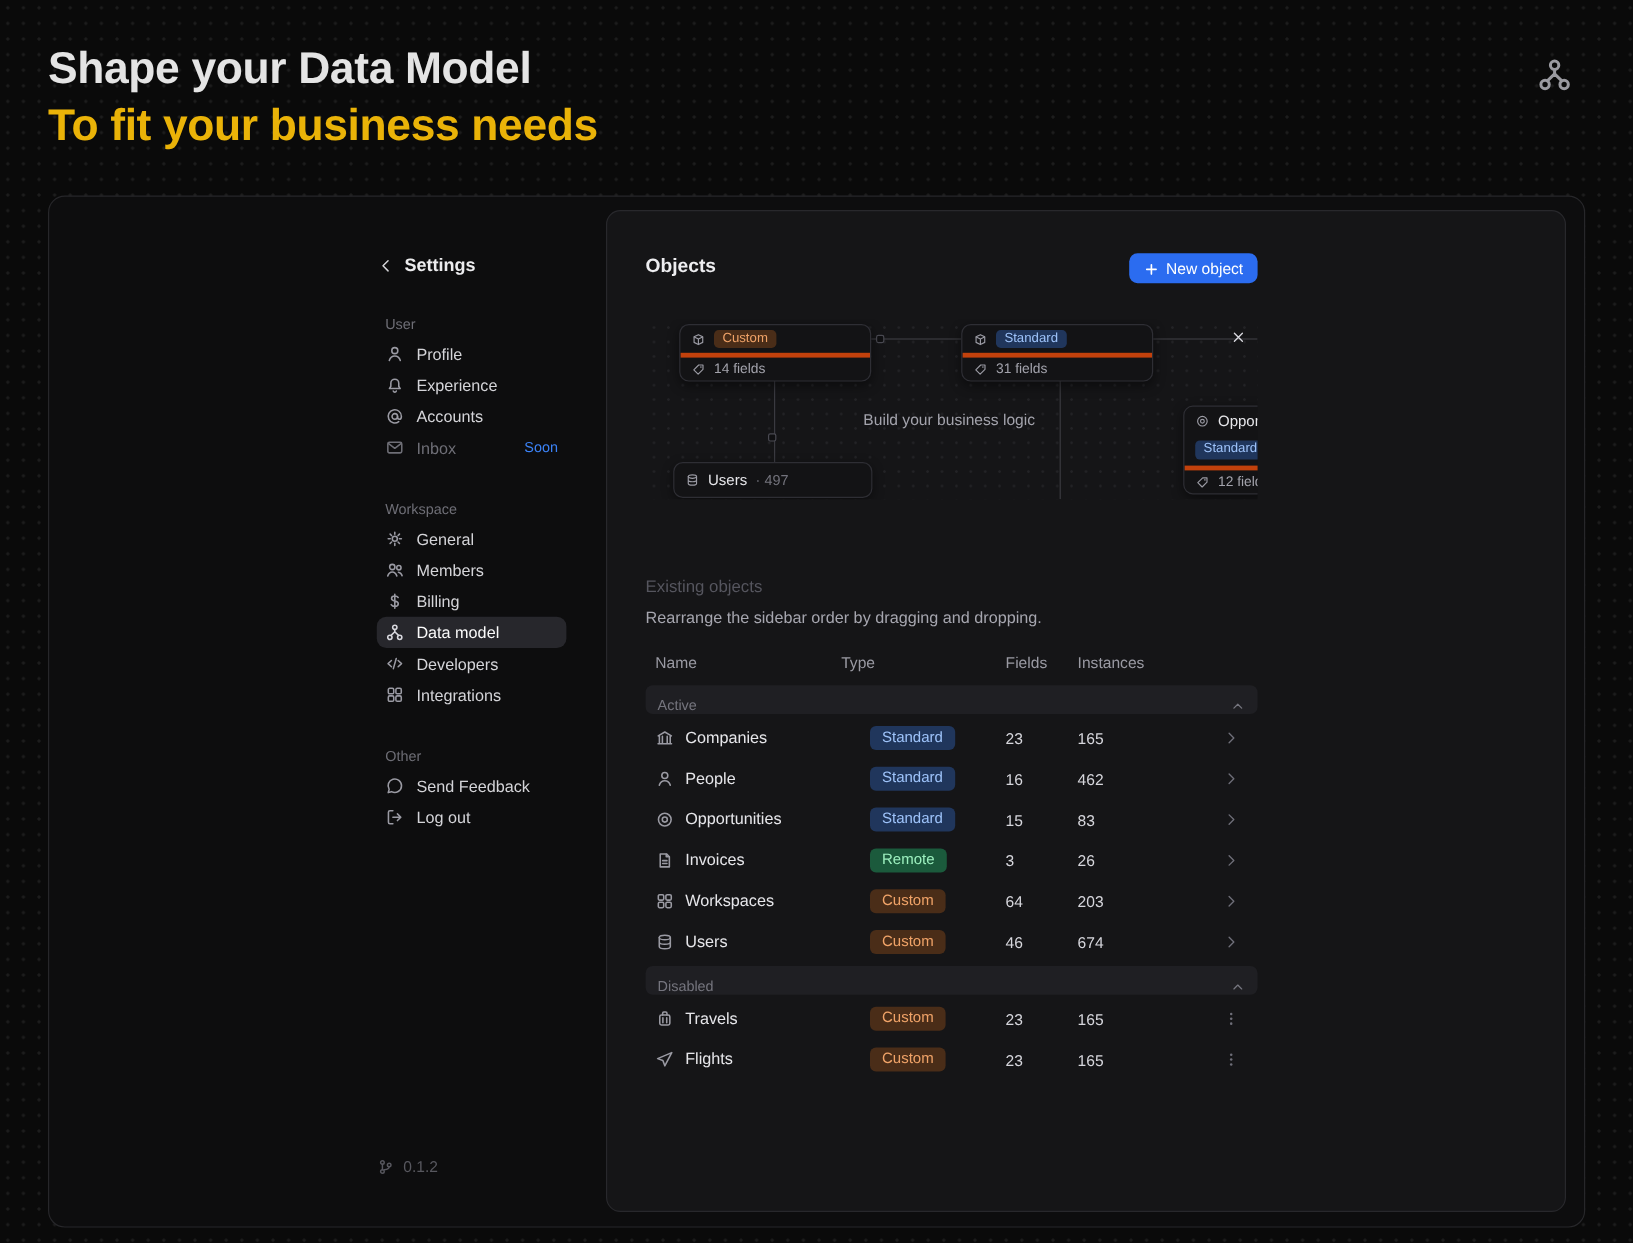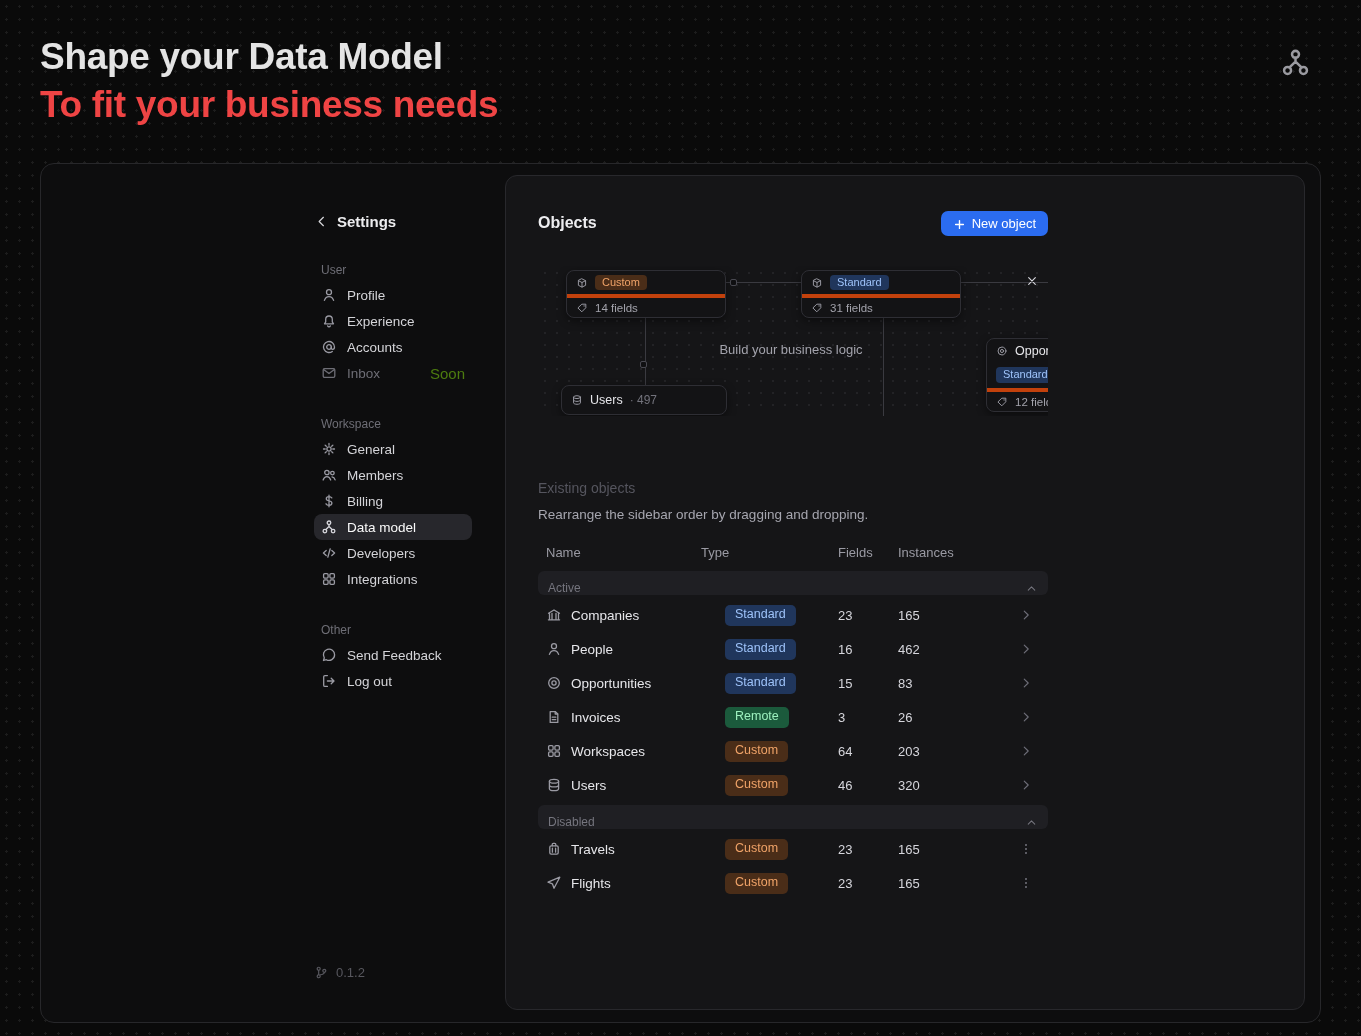--- a/index.html
+++ b/index.html
@@ -11,37 +11,37 @@
     background-size:13px 13px;
     font-family:"Liberation Sans","DejaVu Sans",sans-serif;
     color:#d4d4d8;
   }
   .icon{display:inline-flex;width:16px;height:16px;color:#9a9aa3;flex:none}
   .icon svg{width:100%;height:100%}
   .icon.sm{width:12px;height:12px}
 
   
   .hero-title{position:absolute;left:40px;top:36px;font-size:37px;font-weight:800;color:#e4e4e4;letter-spacing:-.3px}
-  .hero-sub{position:absolute;left:40px;top:84px;font-size:37px;font-weight:800;color:#ef4444;letter-spacing:-.3px}
+  .hero-sub{position:absolute;left:40px;top:84px;font-size:37px;font-weight:800;color:#eab308;letter-spacing:-.3px}
   .hero-icon{position:absolute;left:1280px;top:47px;width:31px;height:31px;color:#9a9aa0}
 
   
   .panel{position:absolute;left:40px;top:163px;width:1281px;height:860px;background:#0d0d0e;border:1px solid #27272a;border-radius:14px}
 
   
   .sidebar{position:absolute;left:0;top:0;bottom:0;width:464px;padding:46px 0 0 273px}
   .back{display:flex;align-items:center;gap:8px;height:22px;color:#ececee;font-size:15px;font-weight:700;cursor:pointer}
   .back .icon{width:15px;height:15px;color:#d4d4d8}
   .section-label{margin-top:26px;height:24px;display:flex;align-items:center;font-size:12px;color:#6e6e76;padding-left:7px}
   .side-item{width:158px;height:26px;display:flex;align-items:center;gap:10px;padding:0 7px;border-radius:8px;font-size:13.5px;color:#d4d4d8;cursor:pointer}
   .side-item.active{background:#27272c;color:#fafafa}
   .side-item.active .icon{color:#d8d8de}
   .side-item.dim{color:#6e6e76}
   .side-item.dim .icon{color:#6e6e76}
-  .soon{margin-left:auto;font-size:15px;color:#4d7c0f}
+  .soon{margin-left:auto;font-size:12px;color:#3b82f6}
   .version{position:absolute;left:273px;bottom:42px;display:flex;align-items:center;gap:7px;font-size:13px;color:#57575e}
   .version .icon{width:15px;height:15px;color:#57575e}
 
   
   .card{position:absolute;left:464px;top:11px;right:15px;bottom:12px;background:#151517;border:1px solid #28282c;border-radius:12px;overflow:hidden}
   .card-inner{position:absolute;left:32px;top:34px;width:510px}
   .obj-header{display:flex;align-items:center;justify-content:space-between;height:26px}
   .obj-title{font-size:16px;font-weight:700;color:#ededf0}
   .btn-new{display:flex;align-items:flex-end;gap:6px;background:var(--accent-blue,#2b6cf0);border:none;color:#fff;font-size:13px;font-weight:500;padding:5px 12px;border-radius:7px;cursor:pointer;font-family:inherit}
   .btn-new .icon{width:13px;height:13px;color:#fff}
@@ -77,21 +77,21 @@
   .ex-sub{margin-top:11px;font-size:13.5px;color:#a6a6af}
   .table{margin-top:14px}
   .thead,.trow{display:grid;grid-template-columns:163px 137px 60px 106px 44px;align-items:center}
   .thead{height:32px;font-size:13px;color:#9a9aa3}
   .th.name{padding-left:8px}
   .th.right,.td.right{text-align:left}
   .group-bar{height:24px;margin:3px 0;background:#1f1f23;border-radius:6px;display:flex;align-items:flex-end;padding:0 10px;cursor:pointer}
   .group-label{font-size:12px;color:#75757e}
   .group-bar .icon{margin-left:auto;width:13px;height:13px;color:#75757e;cursor:pointer}
   .trow{height:34px}
-  .td.name{display:flex;align-items:center;gap:9px;padding-left:8px;font-size:13.5px;color:#e6e6ea}
+  .td.name{display:flex;gap:9px;padding-left:8px;font-size:13.5px;color:#e6e6ea}
   .td.type{padding-left:24px}
   .td.right{font-size:13px;color:#d6d6dc}
   .td.action{display:flex;justify-content:center}
   .td.action .icon{width:14px;height:14px;color:#6e6e78;cursor:pointer}
 </style>
 </head>
 <body>
 
 <h1 class="hero-title">Shape your Data Model</h1>
 <h2 class="hero-sub">To fit your business needs</h2>
@@ -486,21 +486,21 @@
                 <span class="icon">
                   <svg viewBox="0 0 16 16" fill="none" stroke="currentColor" stroke-width="1.3" stroke-linecap="round" stroke-linejoin="round">
                     <ellipse cx="8" cy="4.2" rx="4.6" ry="1.9"></ellipse>
                     <path d="M3.4 4.2v7.6c0 1 2.1 1.9 4.6 1.9s4.6-.9 4.6-1.9V4.2M3.4 8c0 1 2.1 1.9 4.6 1.9s4.6-.9 4.6-1.9"></path>
                   </svg>
                 </span>
                 <span>Users</span>
               </div>
               <div class="td type"><span class="badge badge-custom">Custom</span></div>
               <div class="td right">46</div>
-              <div class="td right">320</div>
+              <div class="td right">674</div>
               <div class="td action">
                 <span class="icon">
                   <svg viewBox="0 0 16 16" fill="none" stroke="currentColor" stroke-width="1.3" stroke-linecap="round" stroke-linejoin="round">
                     <path d="M6 3.5 10.5 8 6 12.5"></path>
                   </svg>
                 </span>
               </div>
             </div>
             <div class="group-bar">
               <span class="group-label">Disabled</span>

